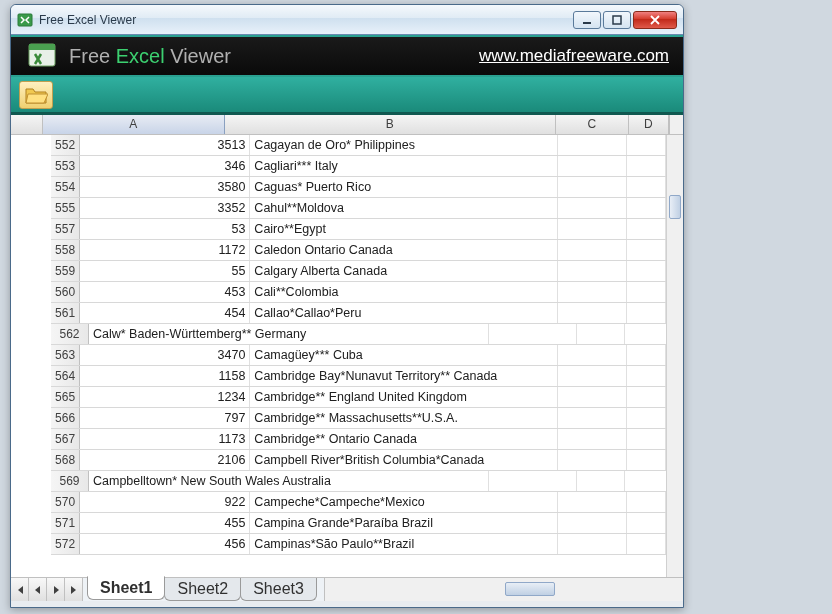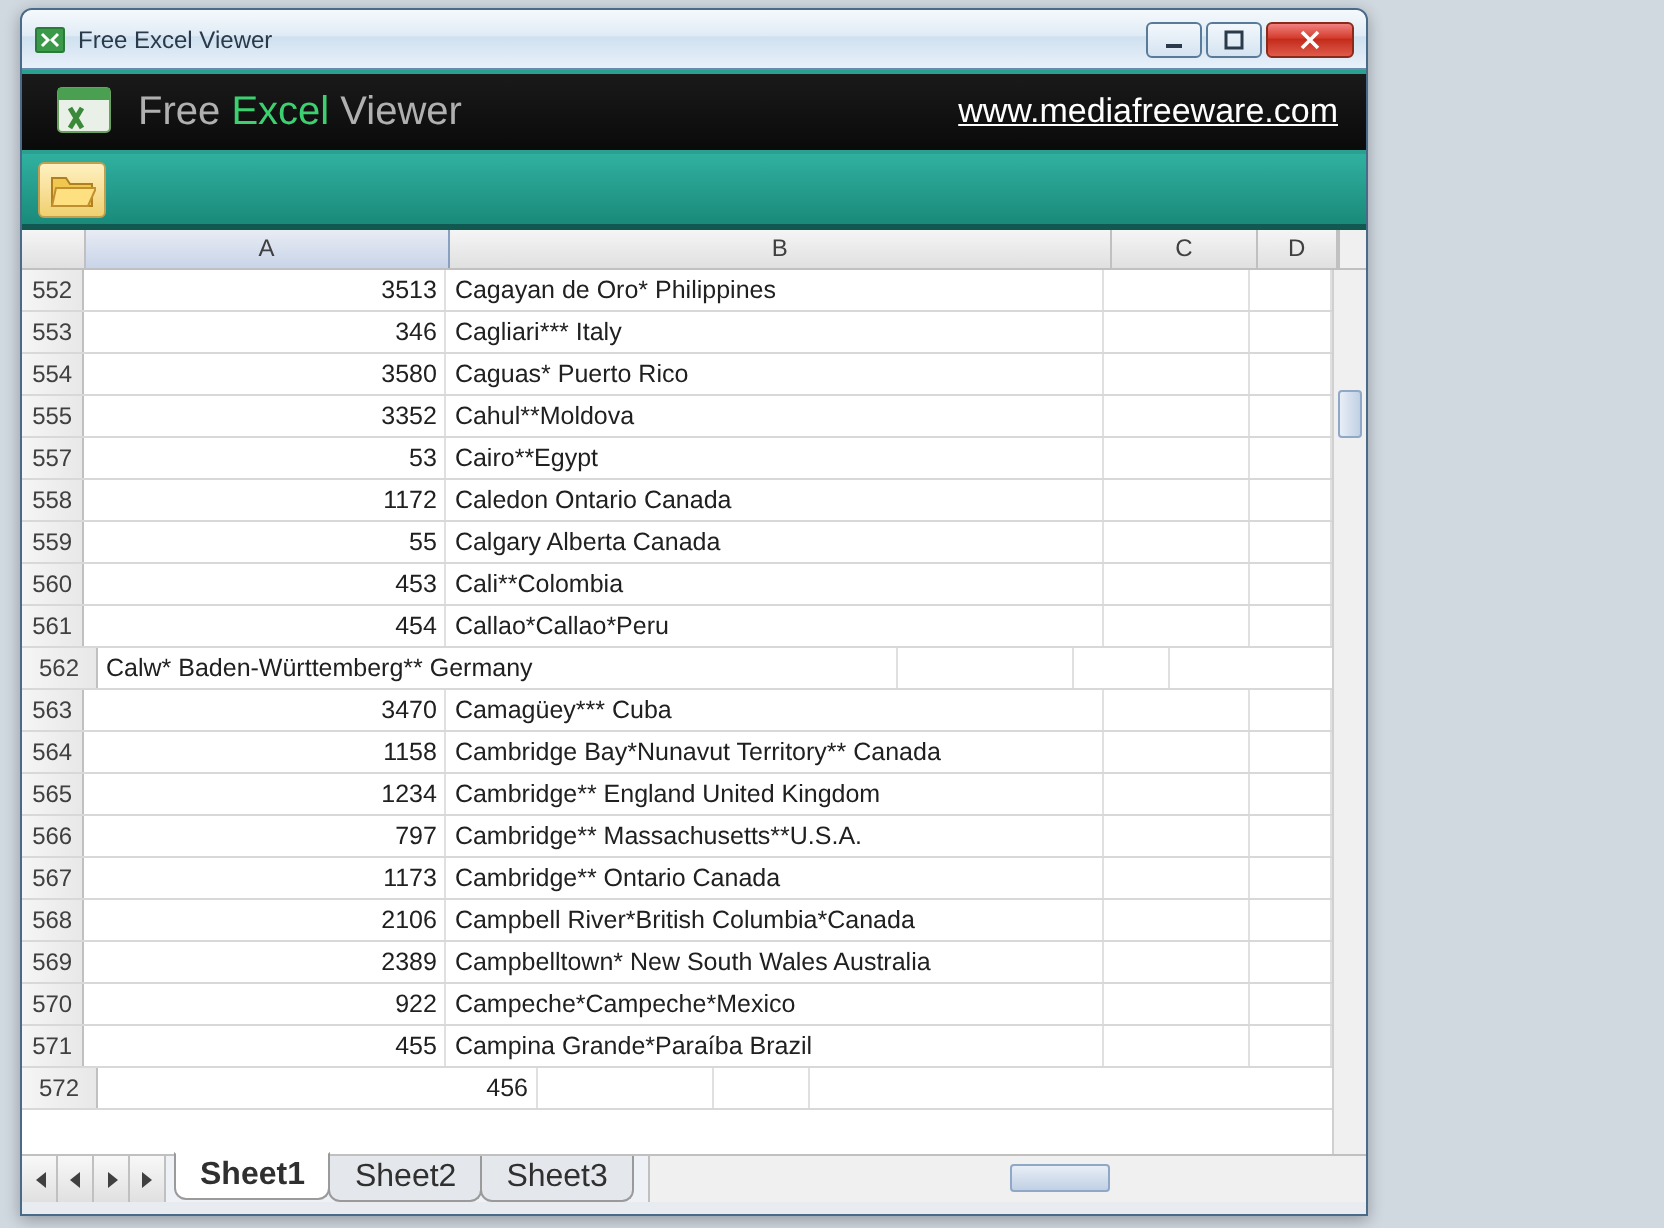--- a/index.html
+++ b/index.html
@@ -113,21 +113,21 @@
 .col-B { width: 400px; }
 .col-C { width: 88px; }
 .col-D { width: 48px; }
 .vscroll-gut { width: 17px; background: #f0f0f0; border-left: 1px solid #c0c0c0; }
 .grid-body {
   flex: 1;
   overflow: hidden;
   position: relative;
   display: flex;
 }
-.rows-container { flex:1; overflow: hidden; }
+.rows-container { flex:1; overflow: hidden; padding-left: 40px; }
 .row {
   display: flex;
   height: 21px;
   border-bottom: 1px solid #d8d8d8;
 }
 .row-head {
   width: 38px;
   background: linear-gradient(90deg, #f5f5f5, #e8e8e8);
   border-right: 1px solid #c0c0c0;
   text-align: center;
@@ -384,21 +384,20 @@
           </div>
           <div class="row">
             <div class="row-head">568</div>
             <div class="cell col-A">2106</div>
             <div class="cell col-B">Campbell River*British Columbia*Canada</div>
             <div class="cell col-C"></div>
             <div class="cell col-D"></div>
           </div>
           <div class="row">
             <div class="row-head">569</div>
-            <div class="cell col-A">2389</div>
             <div class="cell col-B">Campbelltown* New South Wales Australia</div>
             <div class="cell col-C"></div>
             <div class="cell col-D"></div>
           </div>
           <div class="row">
             <div class="row-head">570</div>
             <div class="cell col-A">922</div>
             <div class="cell col-B">Campeche*Campeche*Mexico</div>
             <div class="cell col-C"></div>
             <div class="cell col-D"></div>
@@ -406,20 +405,21 @@
           <div class="row">
             <div class="row-head">571</div>
             <div class="cell col-A">455</div>
             <div class="cell col-B">Campina Grande*Paraíba Brazil</div>
             <div class="cell col-C"></div>
             <div class="cell col-D"></div>
           </div>
           <div class="row">
             <div class="row-head">572</div>
             <div class="cell col-A">456</div>
+            <div class="cell col-B">Campinas*São Paulo**Brazil</div>
             <div class="cell col-C"></div>
             <div class="cell col-D"></div>
           </div>
         </div>
       <div class="vscroll">
         <div class="vthumb"></div>
       </div>
     </div>
   </div>
 

